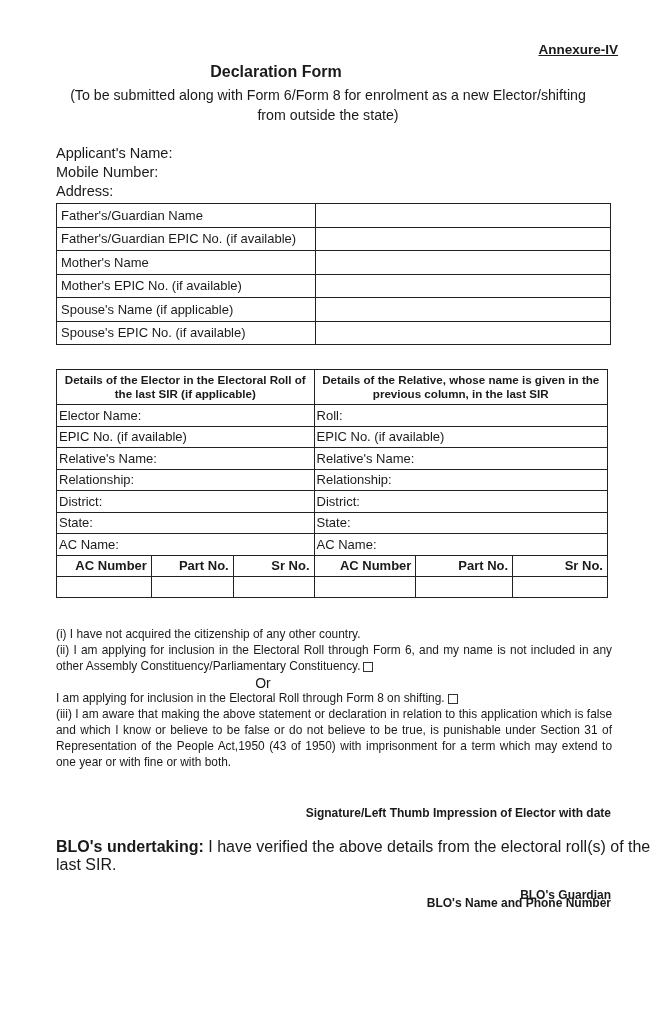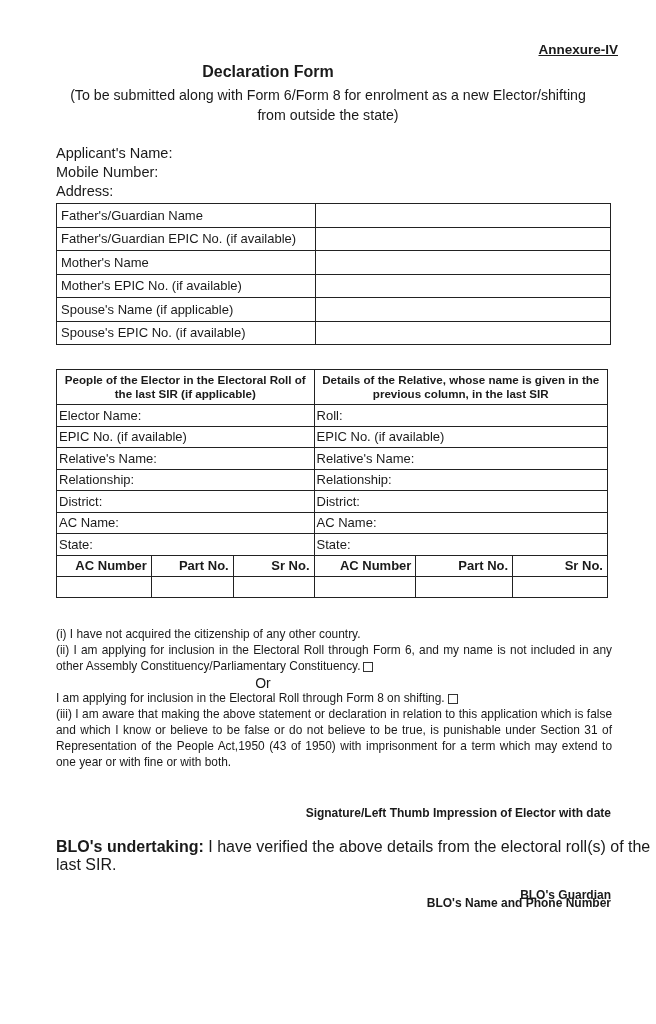--- a/index.html
+++ b/index.html
@@ -2,21 +2,21 @@
 <html><head>
   <meta charset="utf-8">
   <style>
     html, body { margin: 0; padding: 0; }
     body {
       width: 656px; height: 1024px; background: #ffffff; position: relative;
       font-family: "Liberation Sans", sans-serif; color: #1a1a1a; overflow: hidden;
     }
     .abs { position: absolute; }
     #annexure { top: 42px; right: 38px; font-size: 13.5px; font-weight: bold; text-decoration: underline; }
-    #title { top: 63px; left: 0; width: 536px; text-align: center; font-size: 16px; font-weight: bold; }
+    #title { top: 63px; left: 0; width: 536px; text-align: center; font-size: 16px; font-weight: bold; padding-left: 8px; }
     #subtitle { top: 85px; left: 60px; width: 536px; text-align: center; font-size: 14.2px; line-height: 20px; }
     .appl { left: 56px; font-size: 14.5px; }
     #appl-name { top: 145px; }
     #appl-mobile { top: 164px; }
     #appl-address { top: 183px; }
 
     table { border-collapse: collapse; position: absolute; }
     td, th { border: 1.6px solid #222; padding: 0 4px; font-size: 13px; text-align: left; font-weight: normal; }
     #family-table { top: 203px; left: 56px; width: 555px; }
     #family-table td { height: 22.5px; }
@@ -88,21 +88,21 @@
   <colgroup>
     <col style="width:95px">
       <col style="width:82px">
       <col style="width:81px">
     <col style="width:102px">
       <col style="width:97px">
       <col style="width:95px">
   </colgroup>
   <thead>
     <tr>
-      <th class="hd" colspan="3">People of the Elector in the Electoral Roll of the last SIR (if applicable)</th>
+      <th class="hd" colspan="3">Details of the Elector in the Electoral Roll of the last SIR (if applicable)</th>
       <th class="hd" colspan="3">Details of the Relative, whose name is given in the previous column, in the last SIR</th>
     </tr>
   </thead>
   <tbody>
     <tr>
       <td class="r" colspan="3">Elector Name:</td>
       <td class="r" colspan="3">Roll:</td>
     </tr>
     <tr>
       <td class="r" colspan="3">EPIC No. (if available)</td>
@@ -114,26 +114,26 @@
     </tr>
     <tr>
       <td class="r" colspan="3">Relationship:</td>
       <td class="r" colspan="3">Relationship:</td>
     </tr>
     <tr>
       <td class="r" colspan="3">District:</td>
       <td class="r" colspan="3">District:</td>
     </tr>
     <tr>
+      <td class="r" colspan="3">State:</td>
+      <td class="r" colspan="3">State:</td>
+    </tr>
+    <tr>
       <td class="r" colspan="3">AC Name:</td>
       <td class="r" colspan="3">AC Name:</td>
-    </tr>
-    <tr>
-      <td class="r" colspan="3">State:</td>
-      <td class="r" colspan="3">State:</td>
     </tr>
     <tr>
       <th class="sub">AC Number</th>
       <th class="sub">Part No.</th>
       <th class="sub">Sr No.</th>
       <th class="sub">AC Number</th>
       <th class="sub">Part No.</th>
       <th class="sub">Sr No.</th>
     </tr>
     <tr>

